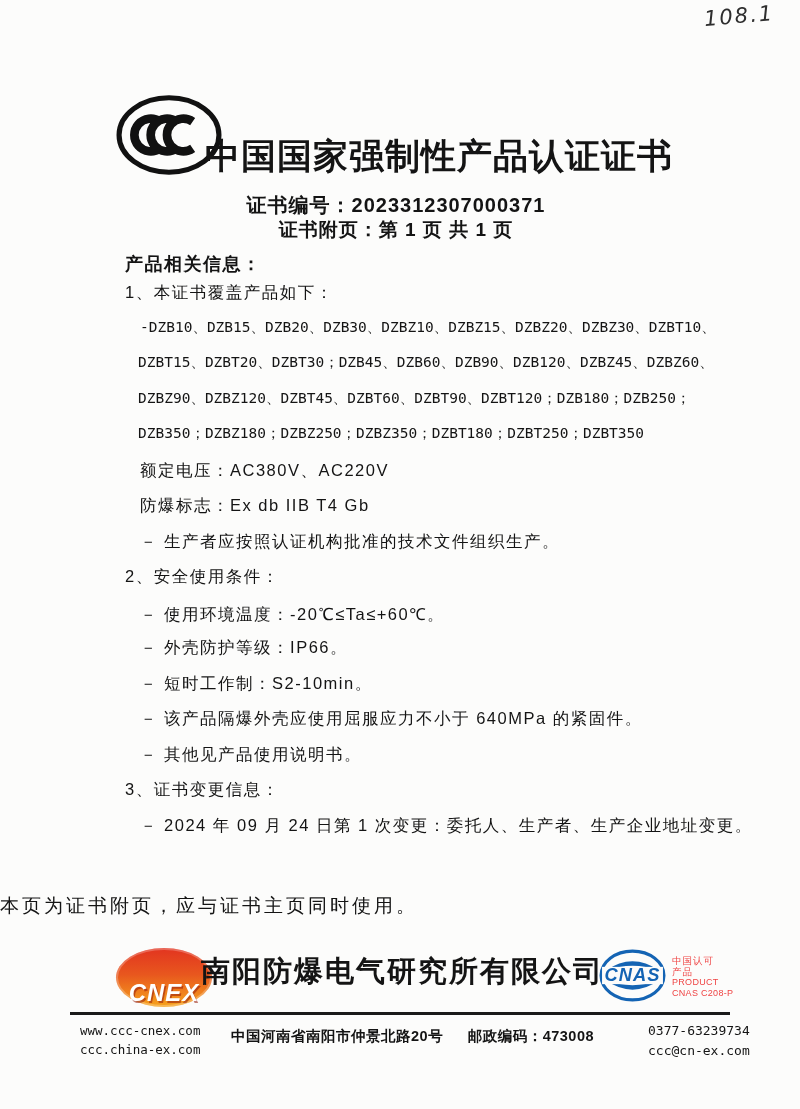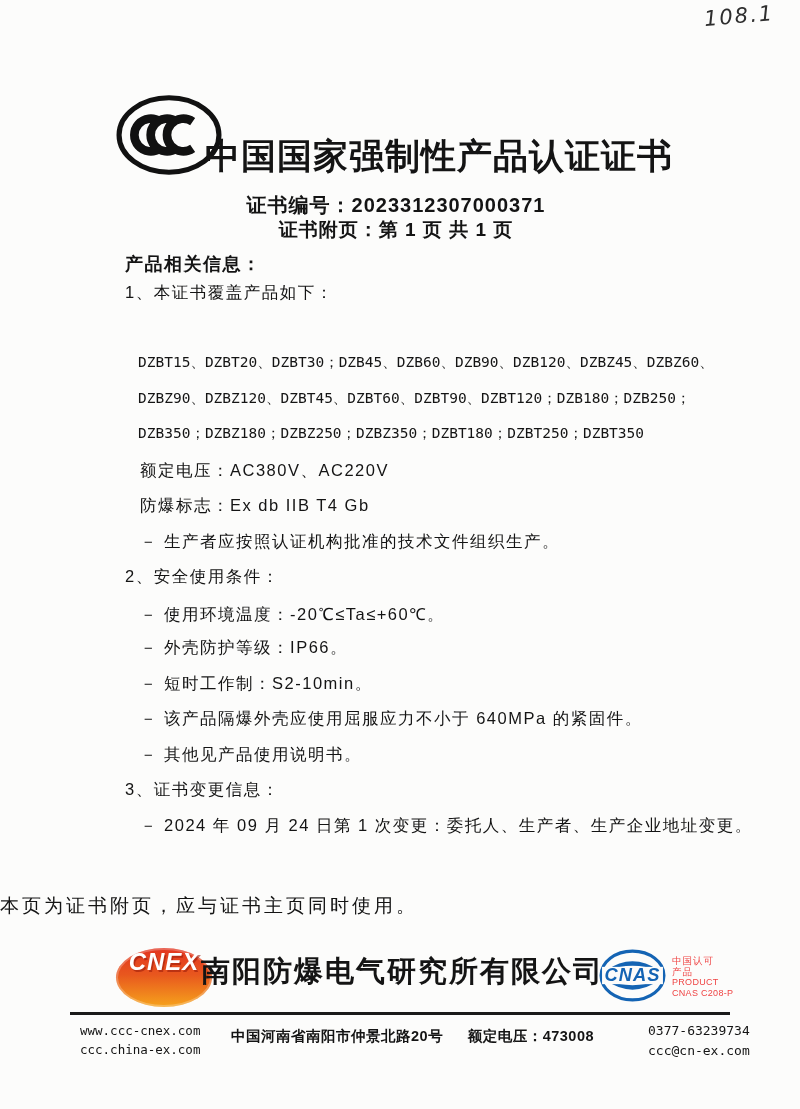--- a/index.html
+++ b/index.html
@@ -28,21 +28,21 @@
   .bline{position:absolute;white-space:nowrap;}
   .bline.cjk{font-size:16.5px;letter-spacing:1.5px;}
   .bline.code{font-family:"DejaVu Sans Mono",monospace;font-size:14.5px;letter-spacing:0;}
   .footnote{
     position:absolute;top:893px;left:0;width:800px;
     font-size:19px;letter-spacing:3px;white-space:nowrap;
   }
   .cnex-logo{
     position:absolute;left:116px;top:948px;width:96px;height:59px;border-radius:50%;
     background:linear-gradient(180deg,#e23420 0%,#e8571e 45%,#f6a31c 100%);
-    display:flex;align-items:flex-start;justify-content:center;
+    display:flex;align-items:flex-end;justify-content:center;
     box-shadow:inset 0 0 0 2px rgba(255,255,255,.25);
   }
   .cnex-text{
     color:#ffffff;font-weight:700;font-style:italic;font-size:24px;letter-spacing:1px;
     text-shadow:1.5px 1.5px 0 rgba(150,25,10,.55);
   }
   .company-name{
     position:absolute;left:200px;top:952px;width:405px;text-align:center;
     font-size:29px;font-weight:700;letter-spacing:2px;white-space:nowrap;
   }
@@ -87,20 +87,21 @@
     <span>证书编号：</span><span>2023312307000371</span>
   </div>
   <div class="cert-line att">
     <span>证书附页：</span><span>第 1 页  共 1 页</span>
   </div>
 
   <div class="body-heading">产品相关信息：</div>
 
   <div class="body-lines">
     <div class="bline cjk" style="left:125px;top:0px">1、本证书覆盖产品如下：</div>
+    <div class="bline code" style="left:140px;top:35.5px">-DZB10、DZB15、DZB20、DZB30、DZBZ10、DZBZ15、DZBZ20、DZBZ30、DZBT10、</div>
     <div class="bline code" style="left:138px;top:71px">DZBT15、DZBT20、DZBT30；DZB45、DZB60、DZB90、DZB120、DZBZ45、DZBZ60、</div>
     <div class="bline code" style="left:138px;top:106.5px">DZBZ90、DZBZ120、DZBT45、DZBT60、DZBT90、DZBT120；DZB180；DZB250；</div>
     <div class="bline code" style="left:138px;top:142px">DZB350；DZBZ180；DZBZ250；DZBZ350；DZBT180；DZBT250；DZBT350</div>
     <div class="bline cjk" style="left:140px;top:177.5px">额定电压：AC380V、AC220V</div>
     <div class="bline cjk" style="left:140px;top:213px">防爆标志：Ex db IIB T4 Gb</div>
     <div class="bline cjk" style="left:140px;top:248.5px">－ 生产者应按照认证机构批准的技术文件组织生产。</div>
     <div class="bline cjk" style="left:125px;top:284px">2、安全使用条件：</div>
     <div class="bline cjk" style="left:140px;top:319.5px">－ 使用环境温度：-20℃≤Ta≤+60℃。</div>
     <div class="bline cjk" style="left:140px;top:355px">－ 外壳防护等级：IP66。</div>
     <div class="bline cjk" style="left:140px;top:390.5px">－ 短时工作制：S2-10min。</div>
@@ -137,21 +138,21 @@
   <div class="footer-rule"></div>
 
   <div class="websites">
     <div>www.ccc-cnex.com</div>
     <div>ccc.china-ex.com</div>
   </div>
 
   <div class="address-row">
     <span>中国河南省南阳市仲景北路20号</span>
     <span class="post">
-      <span>额定电压：</span><span>473008</span>
+      <span>邮政编码：</span><span>473008</span>
     </span>
   </div>
 
   <div class="phone-col">
     <div>0377-63239734</div>
     <div>ccc@cn-ex.com</div>
   </div>
 
 </div>
 

